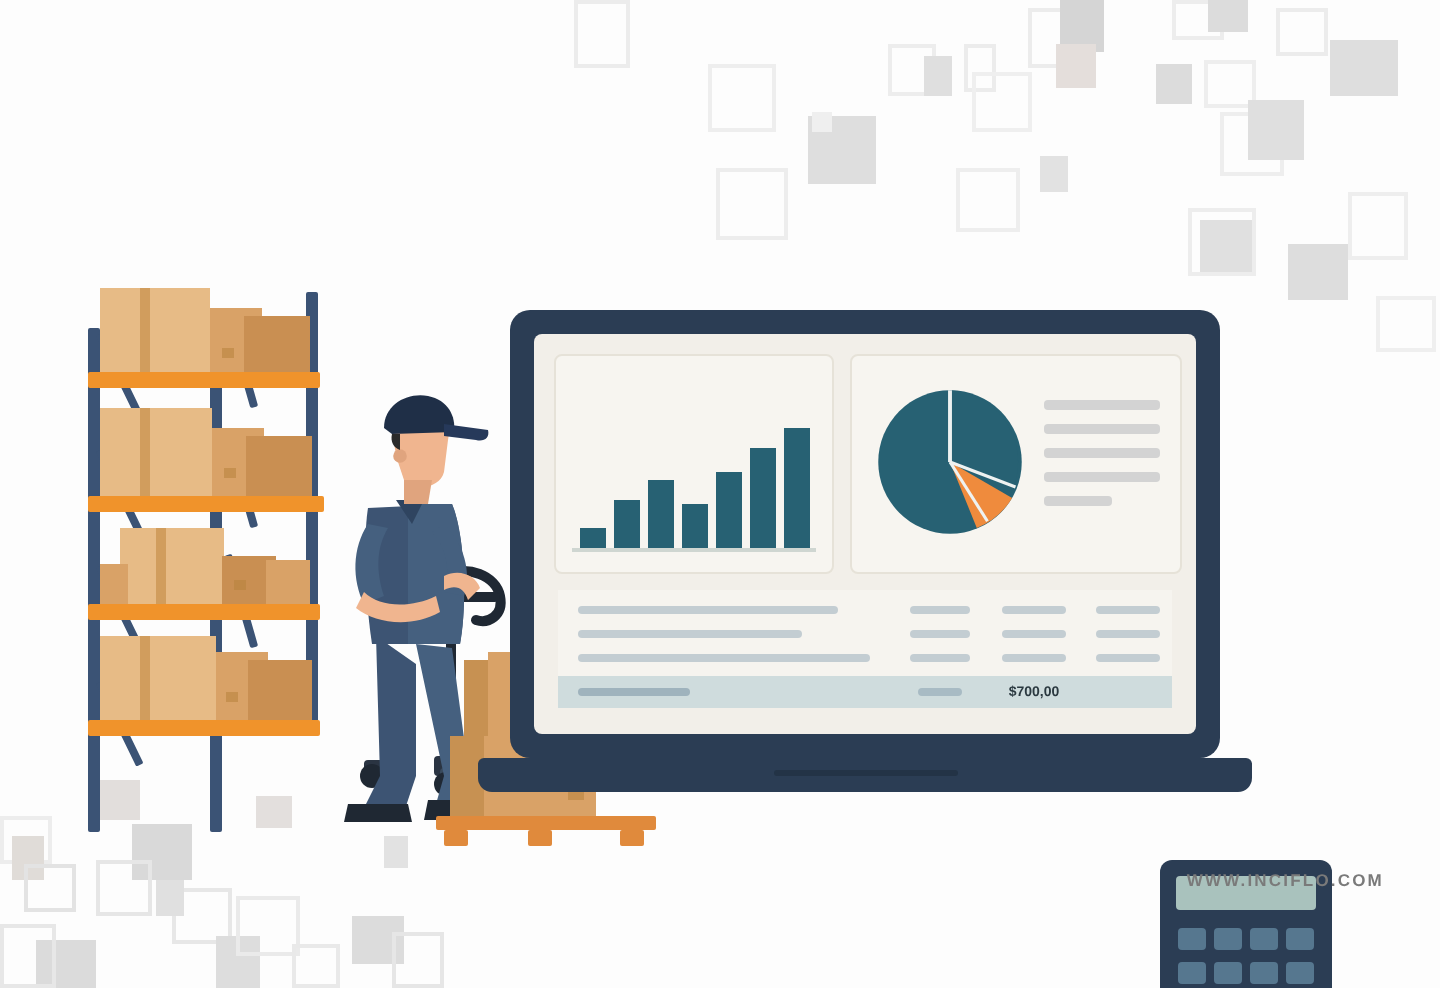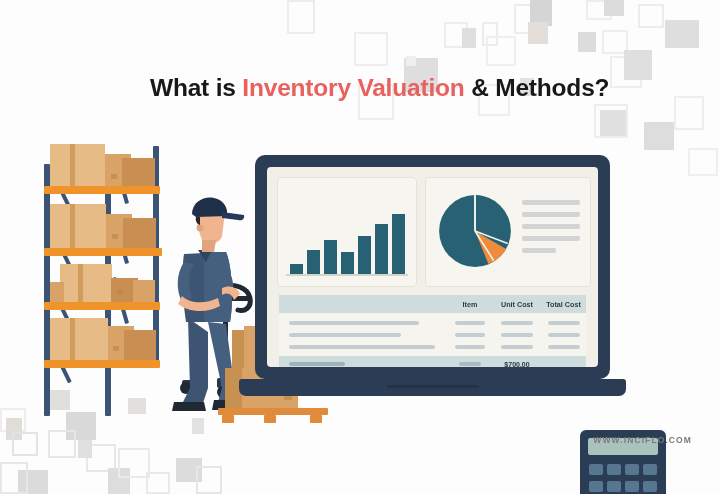--- a/index.html
+++ b/index.html
@@ -125,21 +125,20 @@
     <div class="deco" style="left:108px;top:468px;width:22px;height:26px;background:#ddd;"></div>
     <div class="deco" style="left:118px;top:448px;width:32px;height:30px;border:2px solid #eaeaea;"></div>
     <div class="deco" style="left:146px;top:472px;width:24px;height:22px;border:2px solid #e9e9e9;"></div>
     <div class="deco" style="left:176px;top:458px;width:26px;height:24px;background:#dcdcdc;"></div>
     <div class="deco" style="left:196px;top:466px;width:26px;height:28px;border:2px solid #e6e6e6;"></div>
     <div class="deco" style="left:128px;top:398px;width:18px;height:16px;background:#e3dfdd;"></div>
     <div class="deco" style="left:192px;top:418px;width:12px;height:16px;background:#e2e2e2;"></div>
   </div>
 
 
-  <div id="headline"><span>What is </span><span class="hl">Inventory Valuation</span><span> &amp; Methods?</span></div>
 
   <div id="art">
 
     <div>
       <div class="rack-upright" style="left:44px;top:34px;width:6px;height:252px;"></div>
       <div class="rack-upright" style="left:105px;top:24px;width:6px;height:262px;"></div>
       <div class="rack-upright" style="left:153px;top:16px;width:6px;height:216px;"></div>
 
       <div class="rack-brace" style="left:48px;top:38px;width:4px;height:46px;transform:rotate(-26deg);"></div>
       <div class="rack-brace" style="left:48px;top:96px;width:4px;height:48px;transform:rotate(-26deg);"></div>
@@ -263,26 +262,20 @@
             <path d="M50,50 L74,88" stroke="#eef2f1" stroke-width="2"></path>
           </svg>
           <div class="legendline" style="left:96px;top:22px;width:58px;height:5px;"></div>
           <div class="legendline" style="left:96px;top:34px;width:58px;height:5px;"></div>
           <div class="legendline" style="left:96px;top:46px;width:58px;height:5px;"></div>
           <div class="legendline" style="left:96px;top:58px;width:58px;height:5px;"></div>
           <div class="legendline" style="left:96px;top:70px;width:34px;height:5px;"></div>
         </div>
 
         <div class="tbl">
-          <div class="thead">
-            <div style="flex:0 0 168px;"></div>
-            <div class="hc" style="flex:0 0 46px;">Item</div>
-            <div class="hc" style="flex:0 0 48px;">Unit Cost</div>
-            <div class="hc" style="flex:1 1 auto;">Total Cost</div>
-          </div>
 
           <div style="background:#f6f4ef;padding:6px 0 5px 0;">
             <div class="trow">
               <div style="flex:0 0 168px;padding-left:10px;box-sizing:border-box;">
                   <div class="cellbar" style="width:130px;"></div>
                 </div>
               <div style="flex:0 0 46px;display:flex;justify-content:center;">
                   <div class="cellbar" style="width:30px;"></div>
                 </div>
               <div style="flex:0 0 48px;display:flex;justify-content:center;">

